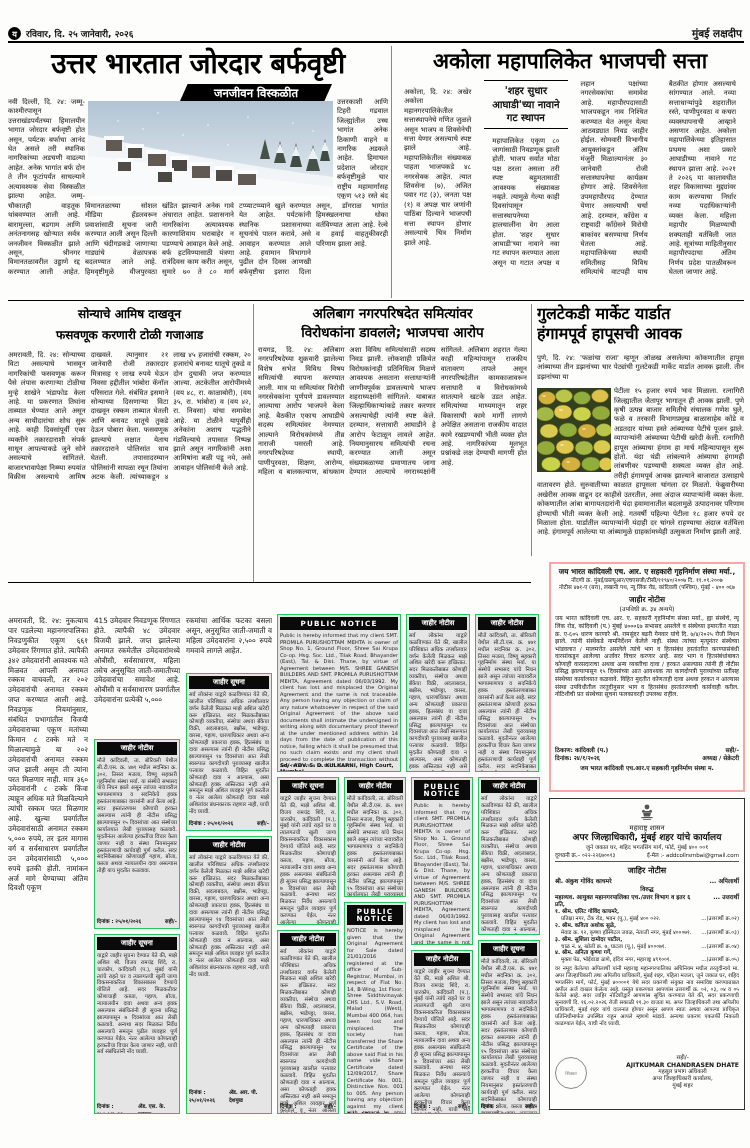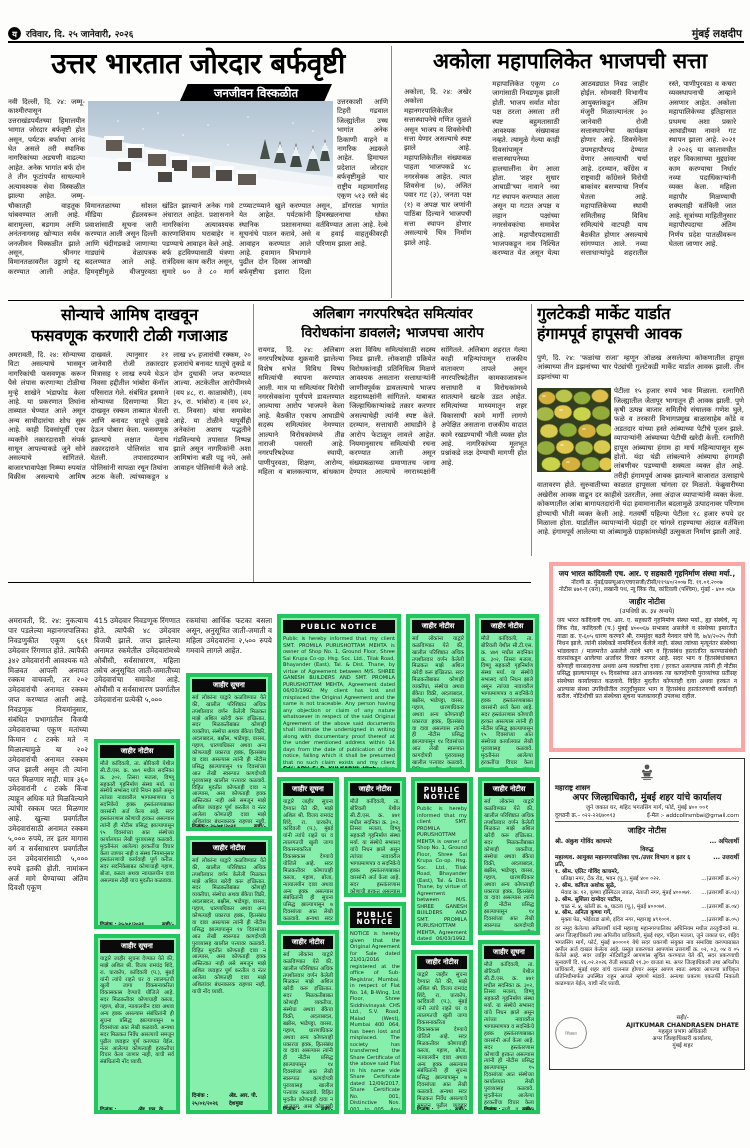--- a/index.html
+++ b/index.html
@@ -9,64 +9,64 @@
   .vrule{position:absolute;background:#888;width:1px}
   
   #hdr{position:absolute;left:8px;top:26px;width:734px;display:flex;justify-content:space-between;align-items:center}
   .hdr-left{display:flex;align-items:center;font-size:9px;font-weight:bold}
   .logo{width:13px;height:13px;border-radius:50%;background:#000;color:#fff;font-size:8px;font-weight:bold;display:flex;align-items:center;justify-content:center;margin-right:5px}
   .hdr-right{font-size:10.5px;font-weight:bold}
   
   .story{position:absolute;overflow:hidden}
   .h-xl{font-size:28px;font-weight:bold;text-align:center;line-height:36px;white-space:nowrap;letter-spacing:-.5px;color:#000}
   .h-l{font-size:21px;font-weight:bold;text-align:center;line-height:30px;white-space:nowrap;color:#000}
-  .h-m{font-size:16px;font-weight:bold;text-align:center;line-height:21px;color:#000}
+  .h-m{font-size:12px;font-weight:bold;text-align:center;line-height:21px;color:#000}
   .h-s{font-size:13.5px;font-weight:bold;text-align:center;line-height:18.5px;color:#000}
   .h-sl{font-size:16px;font-weight:bold;line-height:20px;color:#000}
   .h-d{font-size:17px;font-weight:bold;text-align:center;line-height:26px;white-space:nowrap;color:#000}
   .body-t{font-size:7px;line-height:9.4px;text-align:justify;overflow:hidden}
   .body-t2{font-size:7.2px;line-height:9.9px;text-align:justify;overflow:hidden}
   #snow-banner{position:absolute;left:172px;top:38px;width:152px;height:17px;background:#000;color:#fff;font-weight:bold;font-size:11.5px;display:flex;align-items:center;justify-content:center;clip-path:polygon(5% 0,100% 0,95% 100%,0 100%);z-index:3}
   #snow-photo{position:absolute;left:80px;top:55px;width:245px;height:95px}
   #snow-colL{position:absolute;left:0;top:52px;width:77px;height:101px}
   #snow-colR{position:absolute;left:329px;top:52px;width:51px;height:101px}
   #snow-bottom{position:absolute;left:0;top:156px;width:380px;height:96px;column-count:5;column-gap:5px}
   #akola-body{position:absolute;left:0;top:34px;width:348px;height:218px;column-count:4;column-gap:5px}
   #akola-body p{margin:8px}
   .subhead-box{border-top:1.5px solid #000;border-bottom:1.5px solid #000;font-weight:bold;text-align:center;font-size:10px;line-height:13.5px;padding:3px 1px;margin:1px 0 3px;break-inside:avoid}
   #gold-body{position:absolute;left:0;top:47px;width:243px;height:232px;column-count:3;column-gap:5px}
   #alibag-body{position:absolute;left:0;top:42px;width:269px;height:237px;column-count:3;column-gap:5px}
   #mango-photo{float:left;width:74px;height:84px;margin:1px 3px 2px 0}
   
-  .nbox{border:4px solid #22c55e;padding:2px;background:#86efac;overflow:hidden;box-sizing:border-box}
+  .nbox{border:1px solid #22c55e;padding:2px;background:#e5e5e5;overflow:hidden;box-sizing:border-box}
   .nhead{background:#0a0a0a;color:#fff;font-weight:bold;text-align:center;font-size:6.8px;line-height:1;padding:3px 0;margin-bottom:2px}
   .nhead.en{font-size:7.2px;letter-spacing:1.2px}
   .tiny{font-size:5.3px;line-height:6.9px;text-align:justify;color:#1c1c1c}
   .tiny-en{font-size:5.1px;line-height:6.5px;text-align:justify;color:#1c1c1c}
   .sgn{display:flex;justify-content:space-between;font-size:5.3px;margin-top:2px;font-weight:bold}
   
   #dep-cols{left:8px;top:616px;width:264px;height:498px;display:flex;gap:6px}
   .dep-col{overflow:hidden}
   .mb5{margin-bottom:5px}
   
   #mid-notices{left:277px;top:614px;width:266px;height:501px}
   .mrow{display:flex;gap:5px}
   
   #right-notices{left:549px;top:562px;width:196px;height:552px}
-  .soc-box{border:4px solid #fca5a5;padding:3px 4px;height:190px;box-sizing:border-box;overflow:hidden}
+  .soc-box{border:2px solid #fca5a5;padding:3px 4px;height:230px;box-sizing:border-box;overflow:hidden}
   .soc-name{font-weight:bold;text-align:center;font-size:7.3px;line-height:9.5px}
   .soc-sub{text-align:center;font-size:5.6px;line-height:7.4px}
   .soc-title{text-align:center;font-weight:bold;font-size:7.5px;margin-top:3px}
   .soc-subtitle{text-align:center;font-size:6.2px;margin-bottom:2px}
   .soc-body{font-size:5.9px;line-height:7.6px;text-align:justify;height:128px;overflow:hidden}
   .soc-sign{display:flex;justify-content:space-between;font-size:6px;margin-top:3px;font-weight:bold}
   .soc-footer{text-align:center;font-size:6px;font-weight:bold;margin-top:2px}
   .govt-box{border:1.5px solid #333;margin-top:6px;padding:4px 5px;height:312px;box-sizing:border-box;overflow:hidden}
   .emb{display:flex;justify-content:center}
-  .govt-head1{text-align:left;font-size:6.8px;font-weight:bold}
+  .govt-head1{text-align:center;font-size:6.8px;font-weight:normal}
   .govt-office{text-align:center;font-size:9px;font-weight:bold;line-height:11px}
   .govt-addr{text-align:center;font-size:5.7px}
   .govt-meta{display:flex;justify-content:space-between;font-size:5.5px;border-bottom:1px solid #555;padding-bottom:2px;margin-bottom:2px}
   .govt-title{text-align:center;font-weight:bold;font-size:8px;margin:2px 0}
   .party{display:flex;justify-content:space-between;font-size:6px;font-weight:bold}
   .versus{text-align:center;font-size:6px;font-weight:bold}
   .resp-name{font-size:5.6px;line-height:7px;font-weight:bold}
   .resp-line{display:flex;justify-content:space-between;font-size:5.4px;line-height:6.8px;padding-left:6px}
   .govt-body{font-size:5.4px;line-height:6.8px;text-align:justify;margin-top:2px;height:86px;overflow:hidden}
   .govt-sign{display:flex;justify-content:space-between;align-items:flex-end;margin-top:3px}
@@ -149,20 +149,21 @@
     <div id="snow-colR" class="body-t">उत्तरकाशी आणि टिहरी गढवाल जिल्ह्यांतील उच्च भागांत अनेक ठिकाणी वाहने व नागरिक अडकले आहेत. हिमाचल प्रदेशात जोरदार बर्फवृष्टीमुळे चार राष्ट्रीय महामार्गांसह एकूण ५१३ रस्ते बंद झाले असून, सार्वजनिक बांधकाम विभागाकडून मोठ्या प्रमाणात बर्फ हटवण्याचे काम सुरू आहे. सुमारे सहा कोटी रुपयांचे नुकसान झाल्याची माहिती देण्यात आली आहे.</div>
     <div id="snow-bottom" class="body-t">चौकातही वाहतूक थांबवण्यात आली आहे. बारामुल्ला, बडगाम आणि अनंतनागसह खोऱ्यात सर्वत्र जनजीवन विस्कळीत झाले असून, श्रीनगर विमानतळावरील उड्डाणे रद्द करण्यात आली आहेत. विमानतळाच्या सोशल मीडिया हँडलवरून प्रवाशांसाठी सूचना जारी करण्यात आली असून दिल्ली आणि चंदीगडकडे जाणाऱ्या गाड्यांचे वेळापत्रक बदलण्यात आले आहे. हिमवृष्टीमुळे वीजपुरवठा खंडित झाल्याने अनेक गावे अंधारात आहेत. प्रशासनाने नागरिकांना अत्यावश्यक कारणाशिवाय घराबाहेर न पडण्याचे आवाहन केले आहे. बर्फ हटविण्यासाठी यंत्रणा रात्रंदिवस काम करीत असून, सुमारे ७० ते ८० मार्ग टप्प्याटप्प्याने खुले करण्यात येत आहेत. पर्यटकांनी स्थानिक प्रशासनाच्या सूचनांचे पालन करावे, असे आवाहन करण्यात आले आहे. हवामान विभागाने पुढील दोन दिवस आणखी बर्फवृष्टीचा इशारा दिला असून, डोंगराळ भागांत हिमस्खलनाचा धोका वर्तविण्यात आला आहे. रेल्वे व हवाई वाहतुकीवरही परिणाम झाला आहे.</div>
   </section>
 
   <div class="vrule" style="left:391px;top:46px;height:252px"></div>
 
   <section class="story" id="story-akola" style="left:396px;top:46px;width:348px;height:252px">
     <div class="h-l">अकोला महापालिकेत भाजपची सत्ता</div>
     <div id="akola-body" class="body-t">
       <p>अकोला, दि. २४: अखेर अकोला महानगरपालिकेतील सत्तास्थापनेचे गणित जुळले असून भाजप व शिवसेनेची सत्ता येणार असल्याचे स्पष्ट झाले आहे. महापालिकेतील संख्याबळ पाहता भाजपकडे ४८ नगरसेवक आहेत. त्यात शिवसेना (७), अजित पवार गट (३), जनता पक्ष (१) व अपक्ष चार जणांनी पाठिंबा दिल्याने भाजपची सत्ता स्थापन होणार असल्याचे चित्र निर्माण झाले आहे.</p>
+      <div class="subhead-box">'शहर सुधार आघाडी'च्या नावाने गट स्थापन</div>
       <p>महापालिकेत एकूण ८० जागांसाठी निवडणूक झाली होती. भाजप सर्वात मोठा पक्ष ठरला असला तरी स्पष्ट बहुमतासाठी आवश्यक संख्याबळ नव्हते. त्यामुळे गेल्या काही दिवसांपासून सत्तास्थापनेच्या हालचालींना वेग आला होता. 'शहर सुधार आघाडी'च्या नावाने नवा गट स्थापन करण्यात आला असून या गटात अपक्ष व लहान पक्षांच्या नगरसेवकांचा समावेश आहे. महापौरपदासाठी भाजपकडून नाव निश्चित करण्यात येत असून येत्या आठवड्यात निवड जाहीर होईल. सोमवारी विभागीय आयुक्तांकडून अंतिम मंजुरी मिळाल्यानंतर ३० जानेवारी रोजी सत्तास्थापनेचा कार्यक्रम होणार आहे. शिवसेनेला उपमहापौरपद देण्यात येणार असल्याची चर्चा आहे. दरम्यान, काँग्रेस व राष्ट्रवादी काँग्रेसने विरोधी बाकांवर बसण्याचा निर्णय घेतला आहे. महापालिकेच्या स्थायी समितीसह विविध समित्यांचे वाटपही याच बैठकीत होणार असल्याचे सांगण्यात आले. नव्या सत्ताधाऱ्यांपुढे शहरातील रस्ते, पाणीपुरवठा व कचरा व्यवस्थापनाची आव्हाने असणार आहेत. अकोला महापालिकेच्या इतिहासात प्रथमच अशा प्रकारे आघाडीच्या नावाने गट स्थापन झाला आहे. २०२१ ते २०२६ या कालावधीत शहर विकासाच्या मुद्द्यांवर काम करण्याचा निर्धार नव्या पदाधिकाऱ्यांनी व्यक्त केला. महिला महापौर मिळण्याची शक्यताही वर्तविली जात आहे. सूत्रांच्या माहितीनुसार महापौरपदाचा अंतिम निर्णय प्रदेश पातळीवरून घेतला जाणार आहे.</p>
     </div>
   </section>
 
   <div class="hrule" style="left:8px;top:300px;width:736px;height:1px"></div>
 
   <section class="story" id="story-gold" style="left:8px;top:304px;width:243px;height:279px">
     <div class="h-m">
       <div>सोन्याचे आमिष दाखवून</div>
       <div>फसवणूक करणारी टोळी गजाआड</div>

